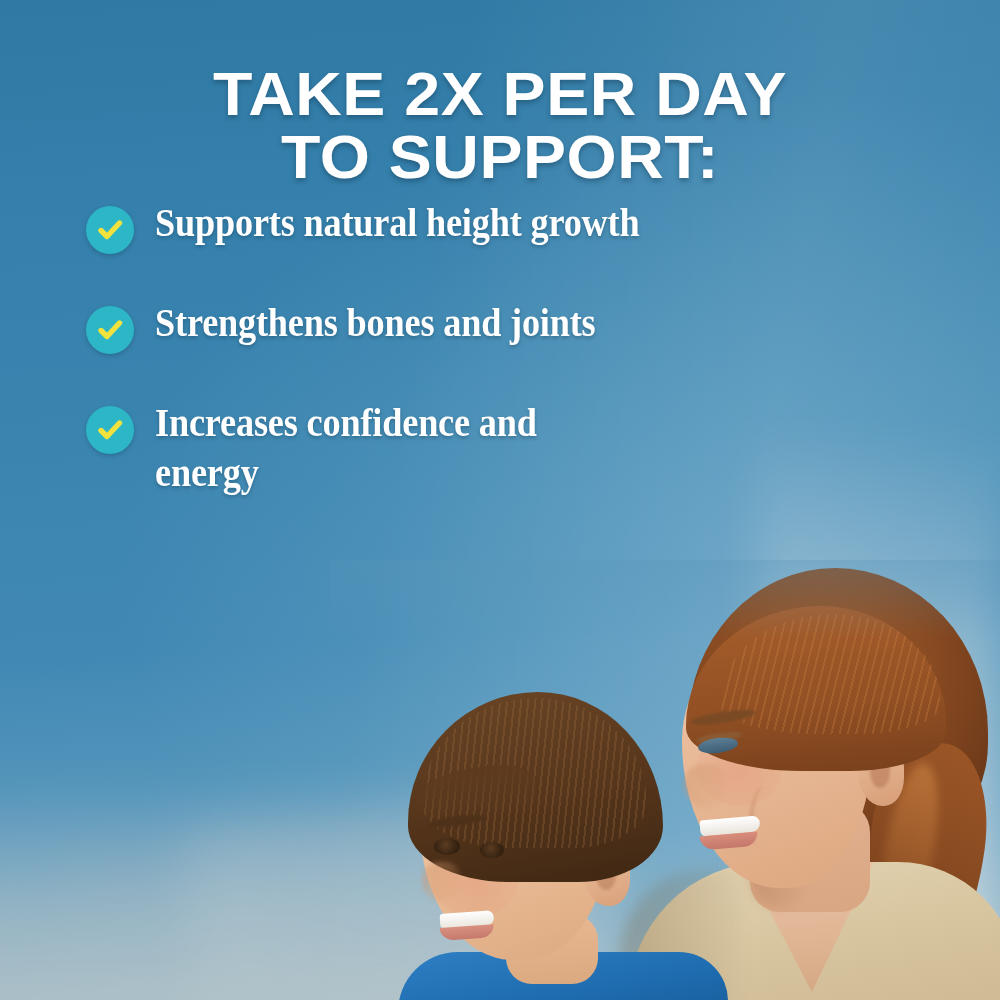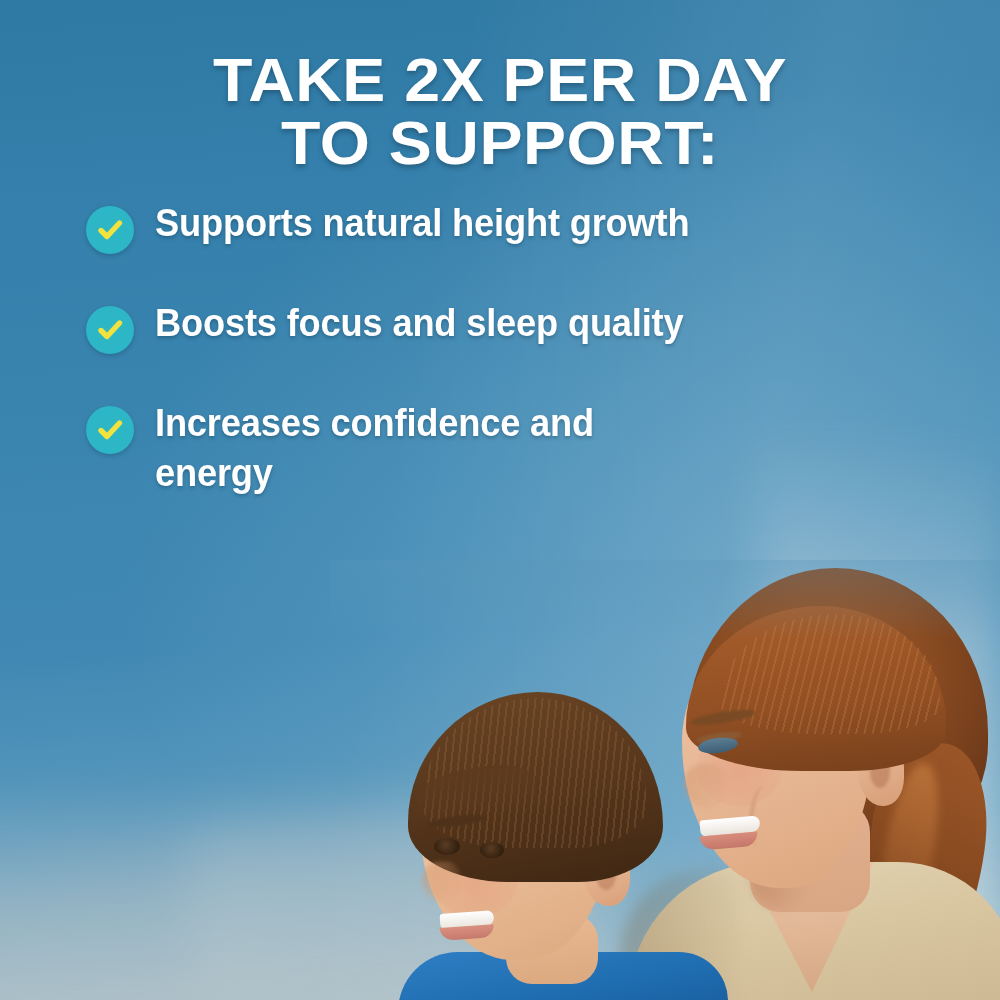--- a/index.html
+++ b/index.html
@@ -66,21 +66,21 @@
     right: 0; top: 440px;
     width: 240px; height: 560px;
     background: linear-gradient(185deg, rgba(210,220,224,0.0) 0%, rgba(214,222,225,0.45) 45%, rgba(224,229,230,0.7) 100%);
     filter: blur(22px);
     pointer-events: none;
   }
 
   
   .headline {
     position: absolute;
-    left: 0; right: 0; top: 6px;
+    left: 0; right: 0; top: 20px;
     text-align: center;
     color: #ffffff;
     font-weight: 700;
     font-size: 62px;
     line-height: 1.02;
     letter-spacing: 0.5px;
     text-shadow: 0 3px 5px rgba(12,45,66,0.38);
   }
   .headline .hl-line {
     display: block;
@@ -92,20 +92,21 @@
   .benefits {
     position: absolute;
     left: 86px;
     top: 198px;
     width: 810px;
   }
   .benefit-row {
     display: flex;
     align-items: flex-start;
     height: 100px;
+    font-family: Liberation Serif, serif;
   }
   .check-badge {
     flex: 0 0 auto;
     width: 48px;
     height: 48px;
     margin-top: 8px;
     border-radius: 50%;
     background: #2cb6c6;
     box-shadow: 0 2px 4px rgba(10,45,66,0.25);
     display: flex;
@@ -360,29 +361,29 @@
 
     <li class="benefit-row">
       <span class="check-badge">
         <svg width="30" height="30" viewBox="0 0 30 30" aria-hidden="true">
           <path d="M6 15.5 L12 21.5 L24.5 8" fill="none" stroke="#f2e23d" stroke-width="5.4" stroke-linecap="round" stroke-linejoin="round"></path>
         </svg>
       </span>
       <span class="benefit-text">Supports natural height growth</span>
     </li>
 
-
     <li class="benefit-row">
       <span class="check-badge">
         <svg width="30" height="30" viewBox="0 0 30 30" aria-hidden="true">
           <path d="M6 15.5 L12 21.5 L24.5 8" fill="none" stroke="#f2e23d" stroke-width="5.4" stroke-linecap="round" stroke-linejoin="round"></path>
         </svg>
       </span>
-      <span class="benefit-text">Boosts focus and sleep quality</span>
+      <span class="benefit-text">Strengthens bones and joints</span>
     </li>
+
 
 
     <li class="benefit-row">
       <span class="check-badge">
         <svg width="30" height="30" viewBox="0 0 30 30" aria-hidden="true">
           <path d="M6 15.5 L12 21.5 L24.5 8" fill="none" stroke="#f2e23d" stroke-width="5.4" stroke-linecap="round" stroke-linejoin="round"></path>
         </svg>
       </span>
       <span class="benefit-text" style="max-width:520px;">Increases confidence and energy</span>
     </li>

